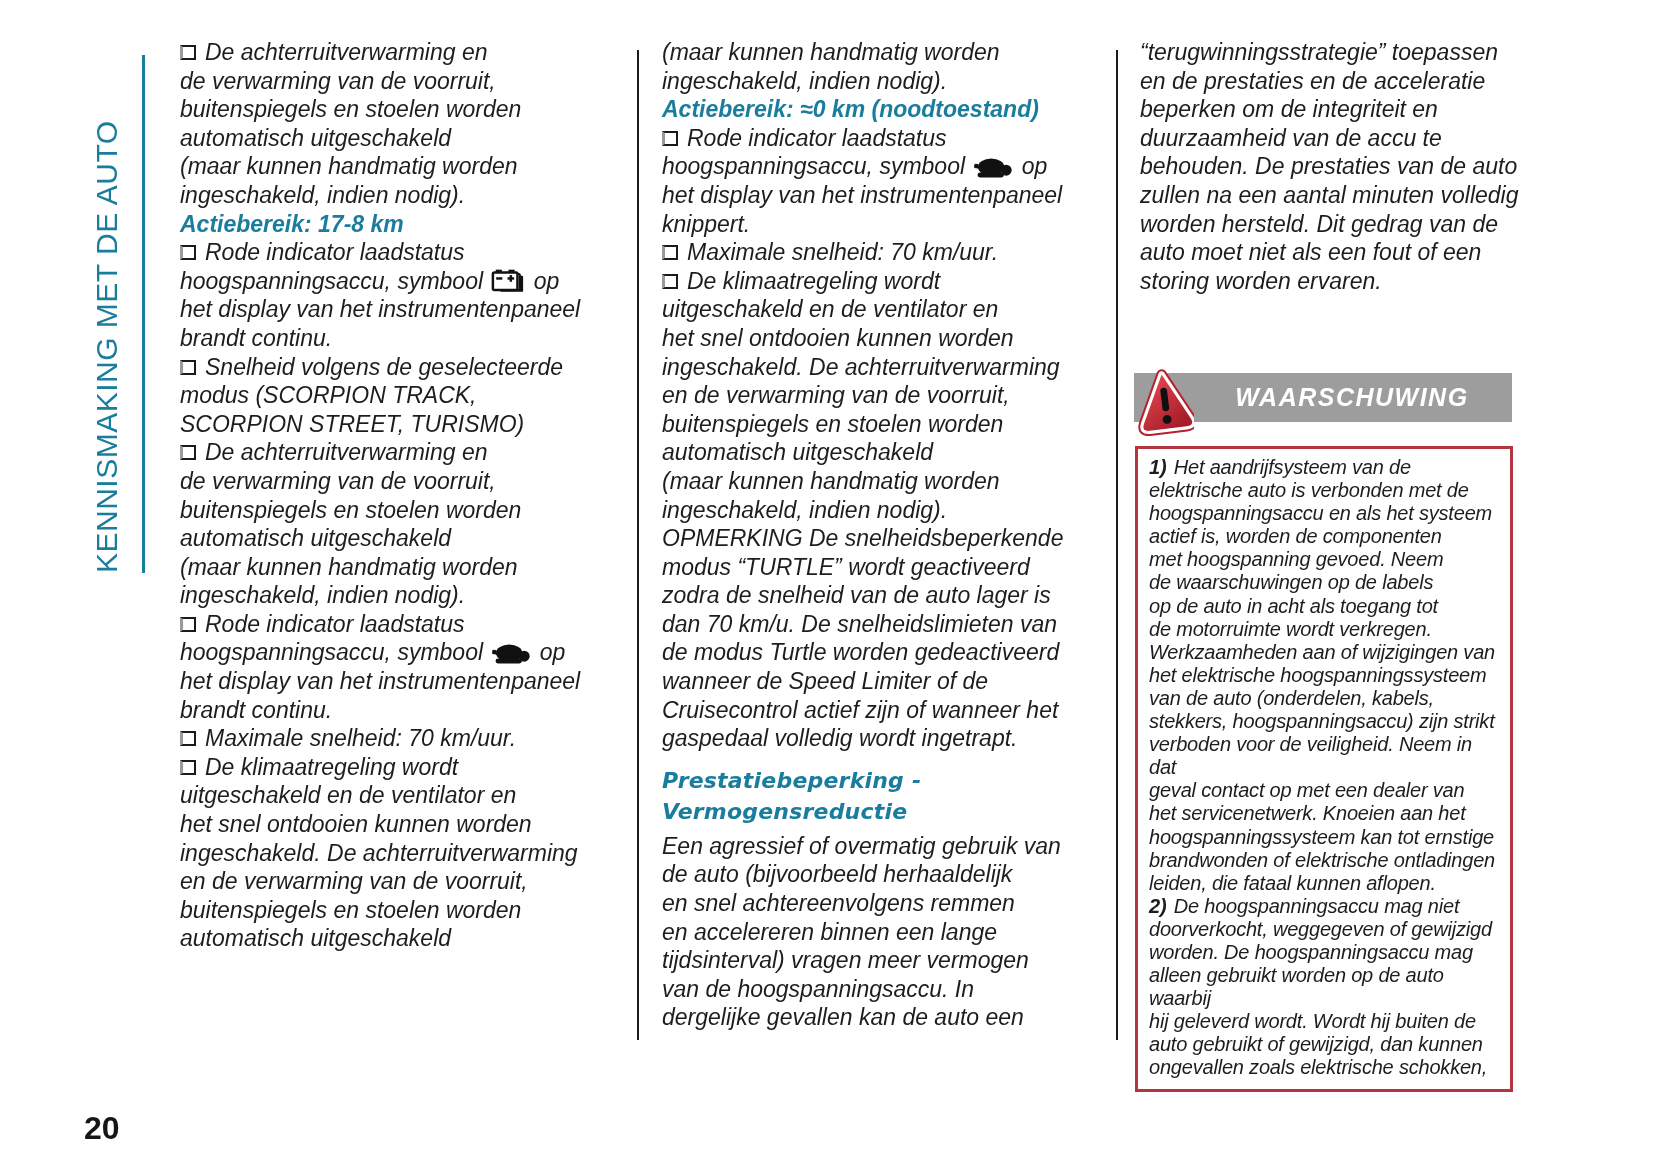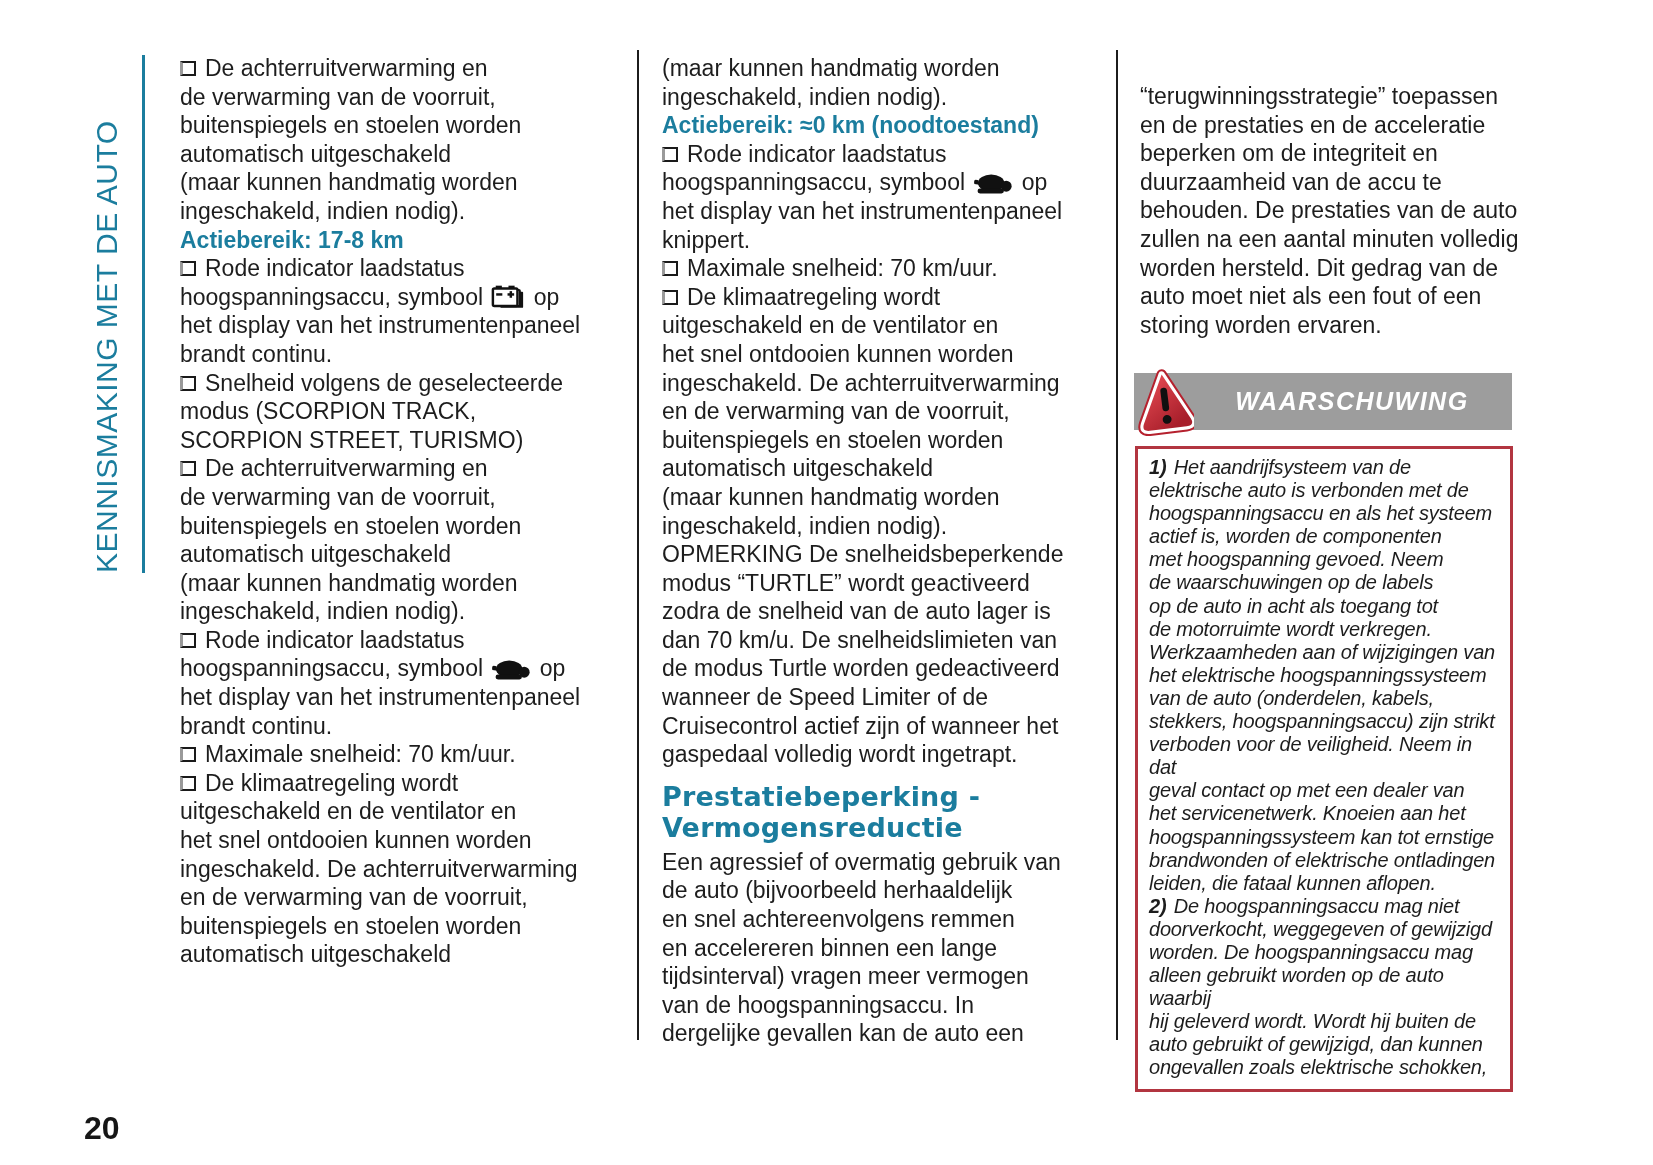--- a/index.html
+++ b/index.html
@@ -18,44 +18,44 @@
   
   .sidebar-title{
     position:absolute;left:90px;top:55px;height:518px;
     writing-mode:vertical-rl;transform:rotate(180deg);
     font-size:30px;letter-spacing:0.5px;color:var(--accent);
     white-space:nowrap;
   }
   .sidebar-rule{position:absolute;left:142px;top:55px;width:3px;height:518px;background:var(--accent);}
 
   
-  .col{position:absolute;top:54px;font-size:23px;line-height:28.6px;color:var(--text);}
+  .col{position:absolute;top:38px;font-size:23px;line-height:28.6px;color:var(--text);font-style:italic;}
   #col1{left:180px;width:452px;}
   #col2{left:662px;width:452px;}
-  #col3{left:1140px;width:380px;margin-top:28px;}
+  #col3{left:1140px;width:380px;}
   .divider{position:absolute;top:50px;width:2px;height:990px;background:#1c1c1c;}
   #divider1{left:637px;}
   #divider2{left:1116px;}
 
   .para{margin:0;}
   .h-teal{color:var(--accent);font-weight:bold;}
   .section-heading{
     color:var(--accent);font-family:"DejaVu Sans",sans-serif;font-weight:bold;
-    font-size:27px;line-height:31px;margin:12px 0 5px;letter-spacing:0.2px;
+    font-size:22px;line-height:31px;margin:12px 0 5px;letter-spacing:0.2px;
   }
 
   .bullet{
     display:inline-block;width:11px;height:11px;background:#fff;
     border:2.5px solid #1a1a1a;border-left:3px solid #9a9a9a;
     margin-right:9px;vertical-align:0px;
   }
   .inline-icon{display:inline-block;vertical-align:-5px;line-height:0;margin:0 2px;}
 
   
-  .warn-bar{position:absolute;left:1134px;top:373px;width:378px;height:57px;background:var(--warning-bar);}
+  .warn-bar{position:absolute;left:1134px;top:373px;width:378px;height:49px;background:var(--warning-bar);}
   .warn-title{
     position:absolute;inset:0;display:flex;align-items:center;justify-content:center;
     padding-left:58px;color:#ffffff;font-weight:bold;font-style:italic;
     font-size:25px;letter-spacing:1.5px;
   }
   .warn-triangle{position:absolute;left:1136px;top:368px;line-height:0;}
   .warn-box{
     position:absolute;left:1135px;top:446px;width:378px;box-sizing:border-box;
     border:3px solid var(--warning-border);
     padding:7px 8px 9px 11px;

